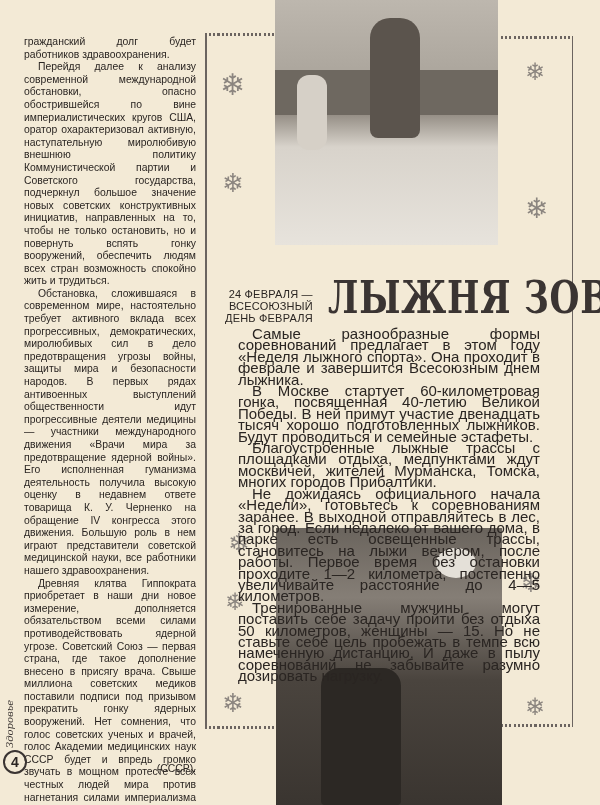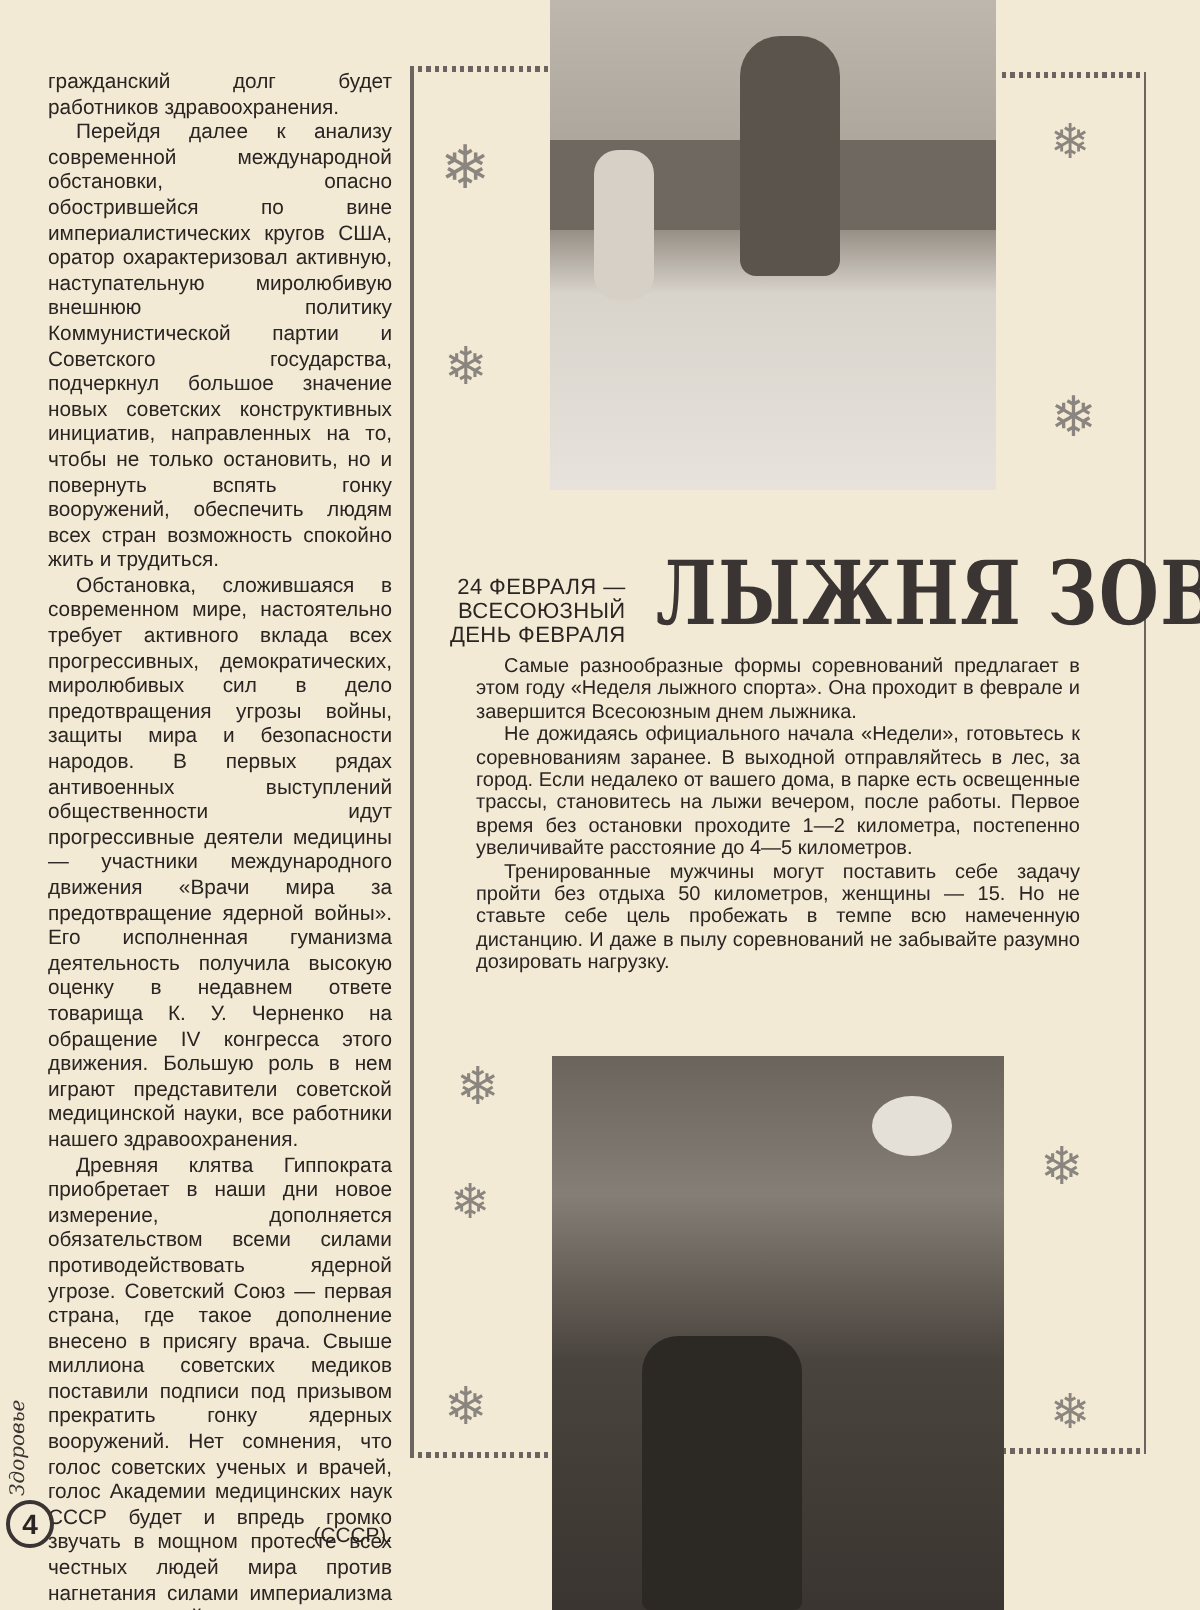--- a/index.html
+++ b/index.html
@@ -16,21 +16,21 @@
   .photo1{left:275px;top:0;width:223px;height:245px;}
   .photo1 .trees{position:absolute;left:0;top:70px;width:100%;height:45px;background:#6e6860;}
   .photo1 .skier{position:absolute;left:95px;top:18px;width:50px;height:120px;background:#5b544d;border-radius:20px 20px 8px 8px;}
   .photo1 .skier2{position:absolute;left:22px;top:75px;width:30px;height:75px;background:#d6d0c7;border-radius:12px;}
   .photo2{left:276px;top:528px;width:226px;height:277px;background:linear-gradient(180deg,#6a645d 0%,#857e76 25%,#4a443e 55%,#3a3530 100%);}
   .photo2 .samovar{position:absolute;left:45px;top:140px;width:80px;height:137px;background:#2c2824;border-radius:18px 18px 4px 4px;}
   .photo2 .hat{position:absolute;left:160px;top:20px;width:40px;height:30px;background:#e4e0d8;border-radius:50%;}
   .snow{position:absolute;color:#8b857f;font-size:30px;line-height:1;}
   .date-caption{position:absolute;left:225px;top:288px;font-size:11px;line-height:12px;letter-spacing:0.2px;text-align:right;}
   .headline{position:absolute;left:328px;top:272px;font-family:"DejaVu Serif",serif;font-weight:bold;font-size:44px;letter-spacing:1px;color:#3a3432;transform:scaleX(0.78);transform-origin:left top;white-space:nowrap;}
-  .col-right{position:absolute;left:238px;top:328px;width:302px;font-size:10px;line-height:11.4px;text-align:justify;}
+  .col-right{position:absolute;left:238px;top:328px;width:302px;font-size:15px;line-height:11.4px;text-align:justify;}
   .col-right p{margin:0;text-indent:14px;}
   .page-num{position:absolute;left:3px;top:750px;width:20px;height:20px;border:2px solid #3a3432;border-radius:50%;font-weight:bold;font-size:14px;text-align:center;line-height:20px;}
   .logo{position:absolute;left:4px;top:700px;width:16px;height:48px;font-family:"DejaVu Serif",serif;font-style:italic;font-size:10px;writing-mode:vertical-rl;transform:rotate(180deg);color:#3a3432;}
 </style>
 </head>
 <body>
 
 <div class="col-left">
   <p class="noindent">гражданский долг будет работников здравоохранения.</p>
   <p>Перейдя далее к анализу современной международной обстановки, опасно обострившейся по вине империалистических кругов США, оратор охарактеризовал активную, наступательную миролюбивую внешнюю политику Коммунистической партии и Советского государства, подчеркнул большое значение новых советских конструктивных инициатив, направленных на то, чтобы не только остановить, но и повернуть вспять гонку вооружений, обеспечить людям всех стран возможность спокойно жить и трудиться.</p>
@@ -65,18 +65,20 @@
 
 <div class="date-caption">
   <div>24 ФЕВРАЛЯ —</div>
   <div>ВСЕСОЮЗНЫЙ</div>
   <div>ДЕНЬ ФЕВРАЛЯ</div>
 </div>
 <div class="headline">ЛЫЖНЯ ЗОВЕТ !</div>
 
 <div class="col-right">
   <p>Самые разнообразные формы соревнований предлагает в этом году «Неделя лыжного спорта». Она проходит в феврале и завершится Всесоюзным днем лыжника.</p>
+  <p>В Москве стартует 60-километровая гонка, посвященная 40-летию Великой Победы. В ней примут участие двенадцать тысяч хорошо подготовленных лыжников. Будут проводиться и семейные эстафеты.</p>
+  <p>Благоустроенные лыжные трассы с площадками отдыха, медпунктами ждут москвичей, жителей Мурманска, Томска, многих городов Прибалтики.</p>
   <p>Не дожидаясь официального начала «Недели», готовьтесь к соревнованиям заранее. В выходной отправляйтесь в лес, за город. Если недалеко от вашего дома, в парке есть освещенные трассы, становитесь на лыжи вечером, после работы. Первое время без остановки проходите 1—2 километра, постепенно увеличивайте расстояние до 4—5 километров.</p>
   <p>Тренированные мужчины могут поставить себе задачу пройти без отдыха 50 километров, женщины — 15. Но не ставьте себе цель пробежать в темпе всю намеченную дистанцию. И даже в пылу соревнований не забывайте разумно дозировать нагрузку.</p>
 </div>
 
 <div class="logo">Здоровье</div>
 <div class="page-num">4</div>
 
 </body></html>

